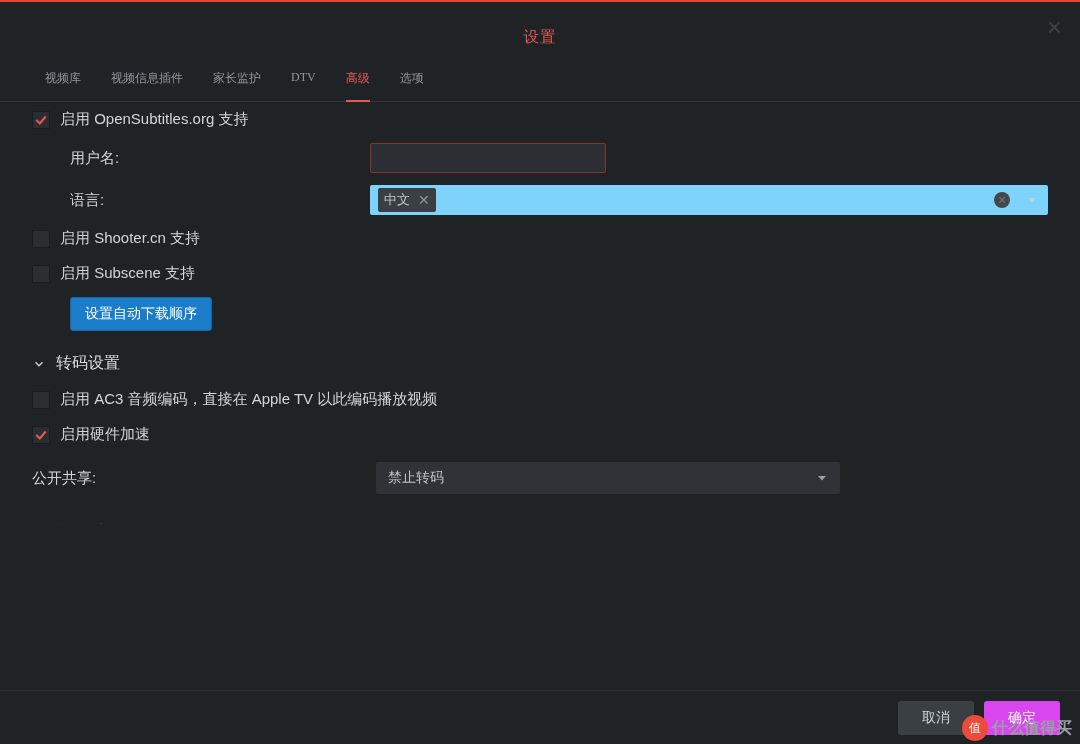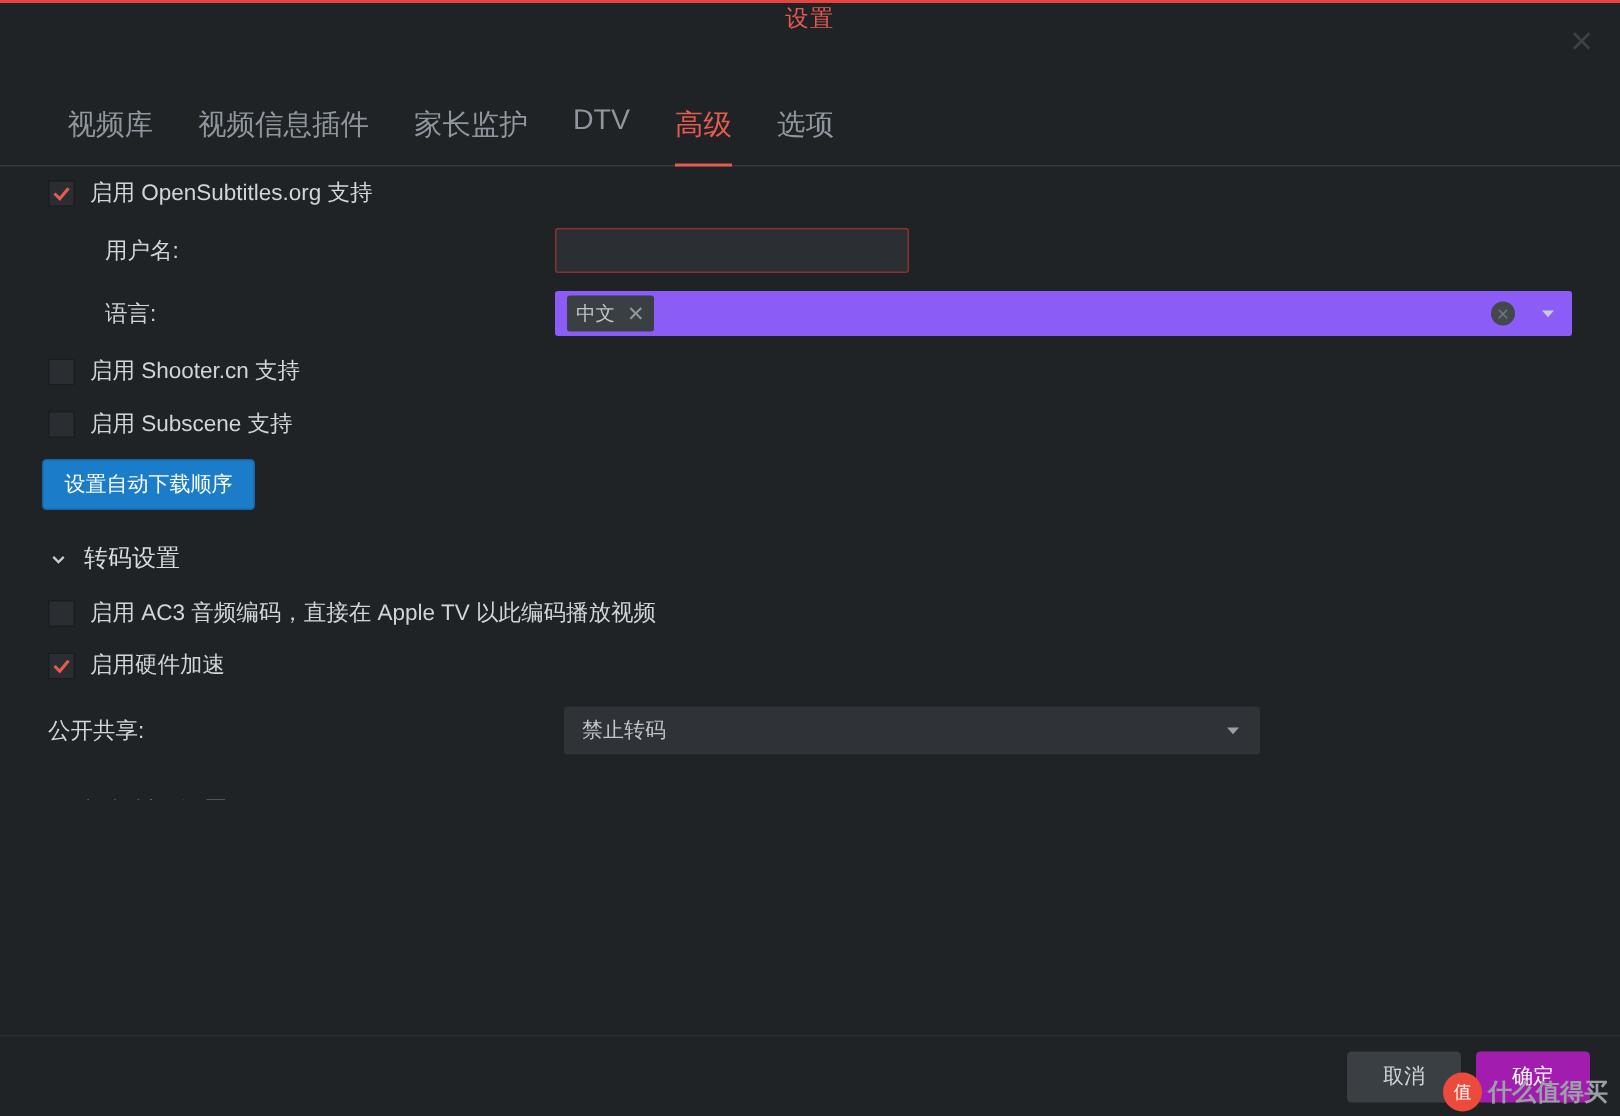--- a/index.html
+++ b/index.html
@@ -10,40 +10,41 @@
       color: #c8cdd2;
       font-size: 14px;
       overflow: hidden;
       position: relative;
     }
     .topbar { height: 2px; background: #e74340; }
     .titlebar {
       position: relative;
       height: 46px;
       display: flex;
-      align-items: flex-start;
+      align-items: flex-end;
       justify-content: center;
     }
     .dialog-title { color: #e65a4f; font-size: 15.5px; font-weight: 500; letter-spacing: 1px; }
     .close-x {
       position: absolute; right: 18px; top: 12px;
       color: #3c4146; font-size: 26px; line-height: 1;
       cursor: pointer; font-weight: 300;
     }
     .tabs {
       display: flex; gap: 0;
       padding: 12px 30px 0 30px;
       border-bottom: 1px solid #34393e;
     }
     .tab {
       padding: 10px 15px 14px 15px;
       color: #8f969d;
       cursor: pointer;
-      font-size: 19px;
+      font-size: 12px;
       position: relative;
+      font-family: Liberation Serif, serif;
     }
     .tab.active {
       color: #e65a4f;
     }
     .tab.active::after {
       content: "";
       position: absolute;
       left: 15px; right: 15px; bottom: -1px;
       height: 2px; background: #e65a4f;
     }
@@ -86,21 +87,21 @@
     }
     .form-label { width: 290px; font-size: 15px; color: #d0d5da; }
     .text-input {
       width: 236px; height: 30px;
       background: #2b2f33;
       border: 1px solid #8a322d;
       border-radius: 2px;
     }
     .tag-input {
       flex: 1; height: 30px;
-      background: #8b5cf6;
+      background: #7dd3fc;
       border-radius: 2px;
       display: flex; align-items: center;
       padding: 0 8px;
       position: relative;
     }
     .tag {
       background: #3a3f44;
       border-radius: 2px;
       padding: 3px 6px;
       display: inline-flex; align-items: center; gap: 8px;
@@ -114,20 +115,21 @@
       display: flex; align-items: center; justify-content: center;
       font-size: 11px;
       cursor: pointer;
     }
     .tag-dd {
       position: absolute; right: 10px;
       color: #c8cdd2; cursor: pointer;
     }
     .tag-dd svg { width: 12px; height: 12px; display: block; }
     .btn-blue {
+      margin-left: 42px;
       margin-top: 6px;
       margin-bottom: 4px;
       background: #1b7dc9;
       border: 1px solid #1565a8;
       color: #ffffff;
       padding: 7px 14px;
       border-radius: 3px;
       font-size: 14px;
       cursor: pointer;
       display: inline-block;
@@ -156,21 +158,21 @@
       gap: 10px; padding: 0 20px;
       border-top: 1px solid #2a2e32;
     }
     .btn {
       padding: 8px 24px;
       border-radius: 3px;
       font-size: 14px;
       cursor: pointer;
     }
     .btn-cancel { background: #3a3f44; color: #d0d5da; }
-    .btn-ok { background: #a21caf; color: #ffffff; }
+    .btn-ok { background: #d946ef; color: #ffffff; }
     .watermark {
       position: absolute;
       right: 8px; bottom: 3px;
       display: flex; align-items: center; gap: 4px;
       pointer-events: none;
     }
     .wm-badge {
       width: 26px; height: 26px; border-radius: 50%;
       background: #ec4a3b;
       display: flex; align-items: center; justify-content: center;

